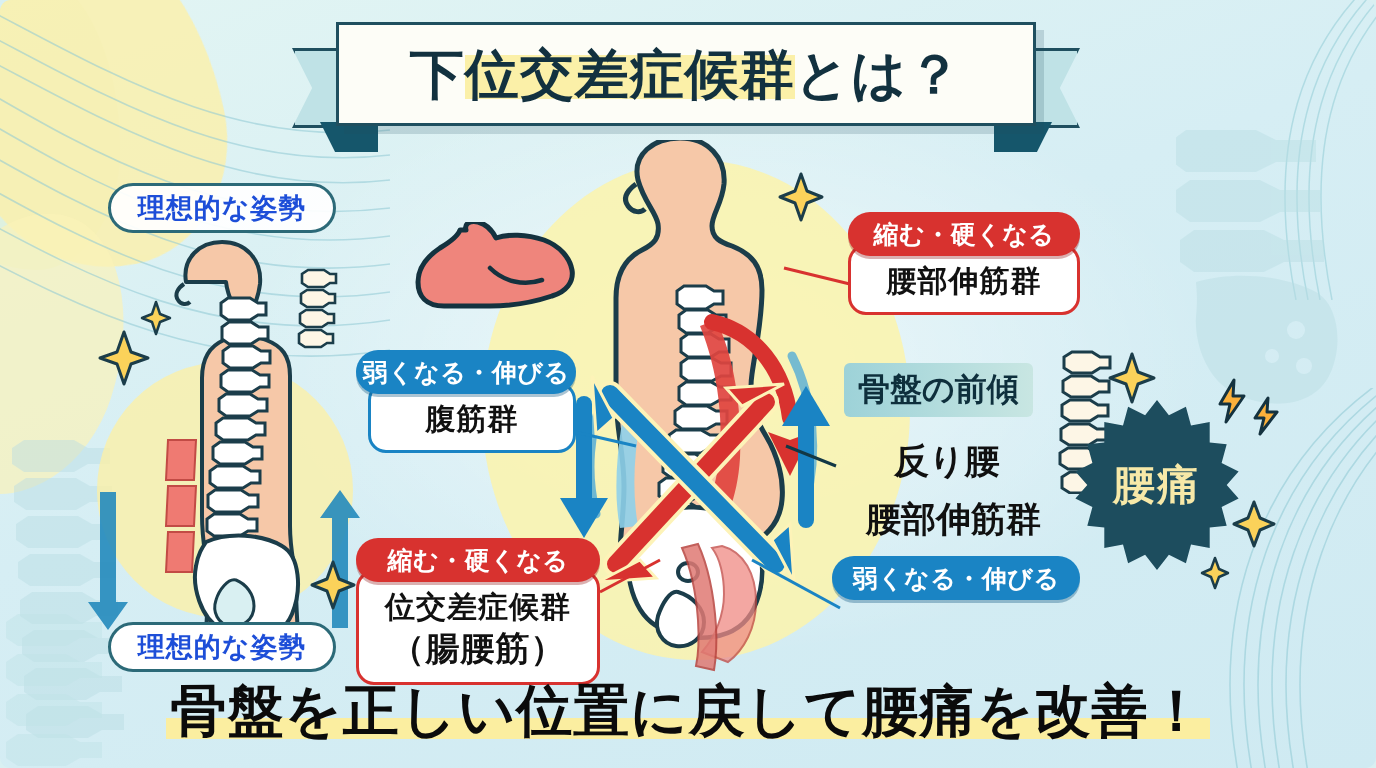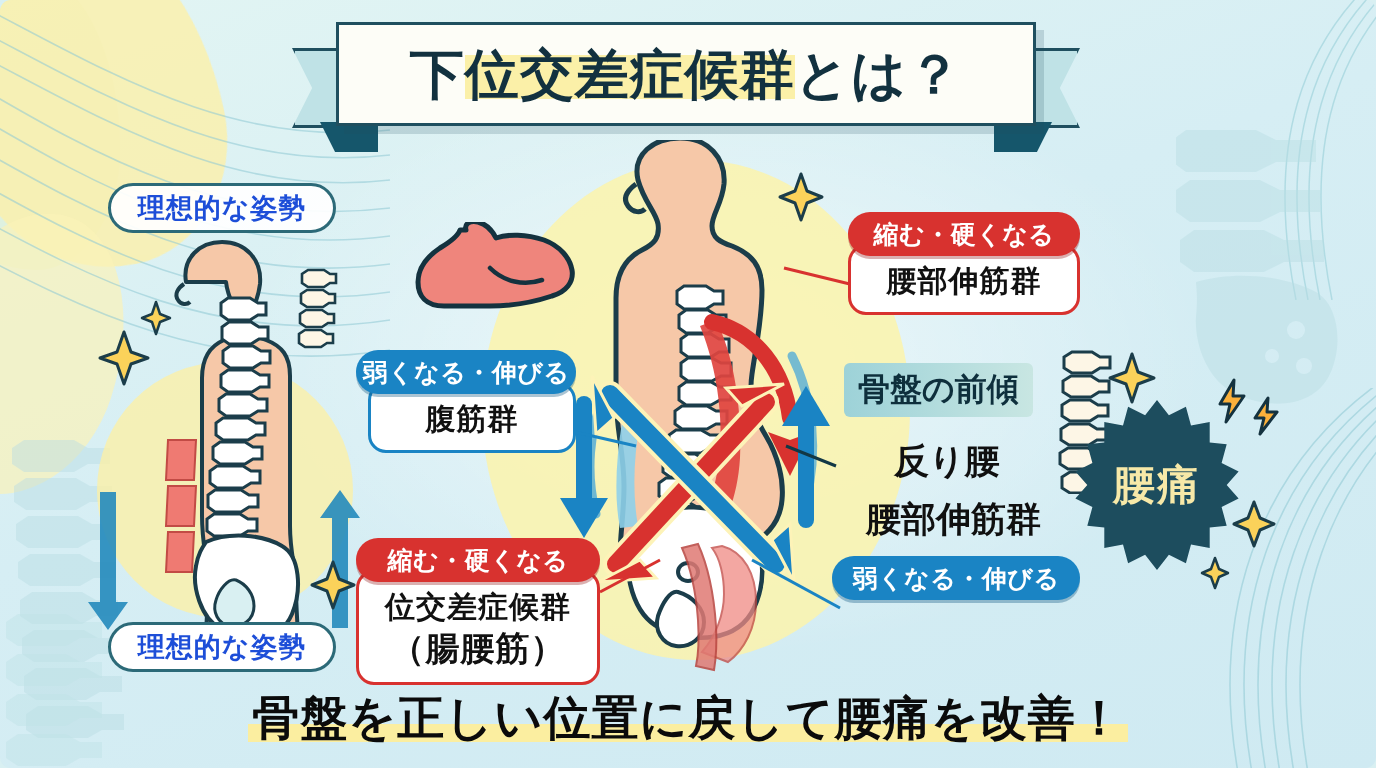--- a/index.html
+++ b/index.html
@@ -79,21 +79,21 @@
 
   
   .burst{position:absolute;width:170px;height:170px;background:#1d4d5e;
     display:flex;align-items:center;justify-content:center;
     clip-path:polygon(50% 0%,57% 9%,67% 4%,70% 15%,81% 13%,81% 25%,91% 26%,88% 37%,98% 42%,91% 50%,98% 58%,88% 63%,91% 74%,81% 75%,81% 87%,70% 85%,67% 96%,57% 91%,50% 100%,43% 91%,33% 96%,30% 85%,19% 87%,19% 75%,9% 74%,12% 63%,2% 58%,9% 50%,2% 42%,12% 37%,9% 26%,19% 25%,19% 13%,30% 15%,33% 4%,43% 9%);
     filter:drop-shadow(5px 6px 0 rgba(20,60,74,.3));}
   .burst span{font-size:42px;font-weight:bold;color:#f7e9a8;letter-spacing:2px;}
 
   
   .tagline{position:absolute;left:0;right:0;bottom:18px;text-align:center;
-    font-size:47px;font-weight:bold;color:#0b0b0b;letter-spacing:1px;}
+    font-size:56px;font-weight:bold;color:#0b0b0b;letter-spacing:1px;}
   .tagline span{background:linear-gradient(transparent 62%,#fbeea0 62%,#fbeea0 96%,transparent 96%);
     padding:0 4px;}
 
   .sparkle{position:absolute;}
   .bolt{position:absolute;}
   svg{display:block;}
 </style>
 </head>
 <body>
 

